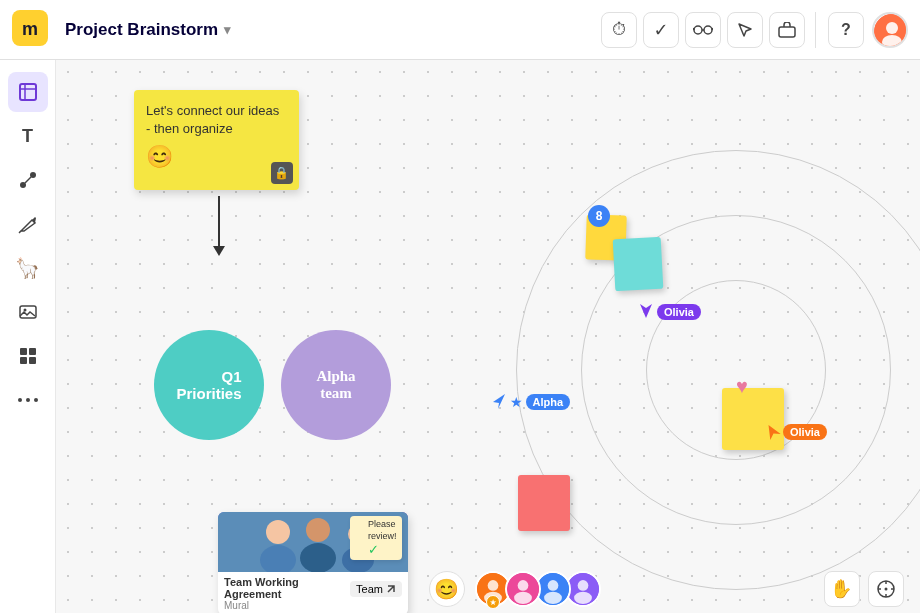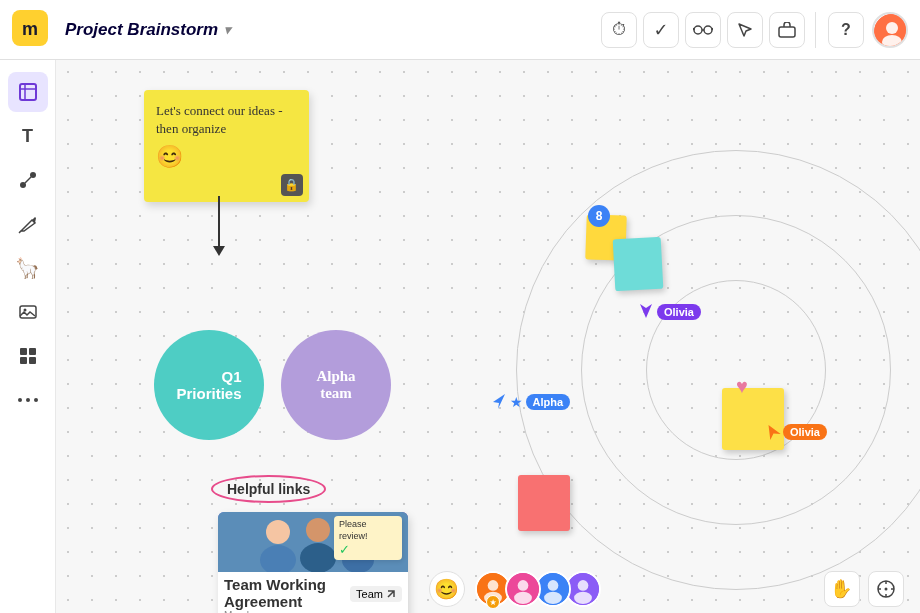--- a/index.html
+++ b/index.html
@@ -9,21 +9,21 @@
     #topbar {
       display: flex; align-items: center; justify-content: space-between;
       background: #fff; height: 60px; padding: 0 12px;
       border-bottom: 1px solid #e0e0e0; position: relative; z-index: 10;
     }
     #topbar-left { display: flex; align-items: center; gap: 8px; }
     #project-title-btn {
       display: flex; align-items: center; gap: 6px;
       font-size: 17px; font-weight: 600; color: #050038;
       background: none; border: 1px solid transparent; border-radius: 6px;
-      padding: 4px 8px; cursor: pointer; font-style: italic;
+      padding: 4px 8px; cursor: pointer;
     }
     #topbar-right { display: flex; align-items: center; gap: 8px; }
     .topbar-icon-btn {
       width: 36px; height: 36px; border-radius: 8px; border: 1px solid #e0e0e0;
       background: #fff; display: flex; align-items: center; justify-content: center;
       cursor: pointer; font-size: 18px; color: #444;
     }
     #avatar-btn { width: 36px; height: 36px; border-radius: 50%; overflow: hidden; cursor: pointer; border: 2px solid #e0e0e0; }
     #avatar-img {
       width: 36px; height: 36px; border-radius: 50%; background: linear-gradient(135deg, #ff6b6b, #ffa07a);
@@ -96,27 +96,27 @@
       background: linear-gradient(135deg, #667eea 0%, #764ba2 100%);
       position: relative; overflow: hidden;
     }
     .card-bottom { padding: 4px 6px; background: #fff; }
     .card-open-btn {
       display: inline-flex; align-items: center; gap: 3px;
       background: #f0f0f0; border: none; border-radius: 4px;
       font-size: 11px; padding: 2px 6px; cursor: pointer; float: right;
       margin-top: 2px;
     }
-    .card-title { font-size: 15px; font-weight: 600; color: #333; }
+    .card-title { font-size: 11px; font-weight: 600; color: #333; }
     .card-subtitle { font-size: 10px; color: #888; }
     .please-review {
       position: absolute; top: 4px; right: -4px;
-      background: #fef3c7; border-radius: 4px; padding: 3px 5px;
+      background: #fef3c7; border-radius: 4px; padding: 3px 18px;
       font-size: 9px; color: #333; box-shadow: 1px 2px 4px rgba(0,0,0,0.1);
-      width: 68px;
+      width: 52px;
     }
     .please-review .check { color: #22c55e; font-size: 13px; }
 
     
     .sticky-small {
       position: absolute; border-radius: 3px;
       box-shadow: 2px 3px 6px rgba(0,0,0,0.2);
     }
 
     
@@ -276,44 +276,41 @@
       <svg width="20" height="4" viewBox="0 0 20 4">
           <circle cx="2" cy="2" r="2" fill="#444"></circle>
           <circle cx="10" cy="2" r="2" fill="#444"></circle>
           <circle cx="18" cy="2" r="2" fill="#444"></circle>
         </svg>
     </div>
   </div>
 
   <div id="canvas">
 
-    <div class="sticky-yellow" style="left:88px; top:30px; width:165px; height:112px;font-family:Liberation Serif, serif;">
+    <div class="sticky-yellow" style="left:78px; top:30px; width:165px; height:100px;">
       <div style="font-size:13px;font-weight:500;color:#333;line-height:1.4;">Let's connect our ideas - then organize</div>
       <div style="margin-top:6px;font-size:22px;">😊</div>
       <div class="lock-icon">🔒</div>
     </div>
 
     <div class="arrow-down" style="left:157px; top:136px;">
       <div class="arrow-line" style="height:50px;"></div>
       <div class="arrow-head"></div>
     </div>
 
     <div class="circle" style="left:98px; top:270px; width:110px; height:110px; background:#4ecdc4;">
       <span style="white-space:pre-line;text-align:right;">Q1
 Priorities</span>
     </div>
 
     <div class="circle" style="left:225px; top:270px; width:110px; height:110px; background:#b39ddb;font-family:Liberation Serif, serif;">
       <span style="white-space:pre-line;text-align:center;">Alpha
 team</span>
     </div>
 
-    <div class="helpful-links-container" style="left:155px; top:415px;">
-      <div class="helpful-links-oval">Helpful links</div>
-    </div>
 
     <div style="position:absolute; left:162px; top:452px; width:190px;">
       <div class="card-thumbnail" style="position:relative;">
         <div class="card-img-placeholder">
 
           <svg width="190" height="60" viewBox="0 0 190 60" style="position:absolute;bottom:0;">
             <rect width="190" height="60" fill="#5b8db8"></rect>
             <circle cx="60" cy="20" r="12" fill="#f5c5a3"></circle>
             <ellipse cx="60" cy="48" rx="18" ry="15" fill="#4a7fb5"></ellipse>
             <circle cx="100" cy="18" r="12" fill="#d4956a"></circle>

